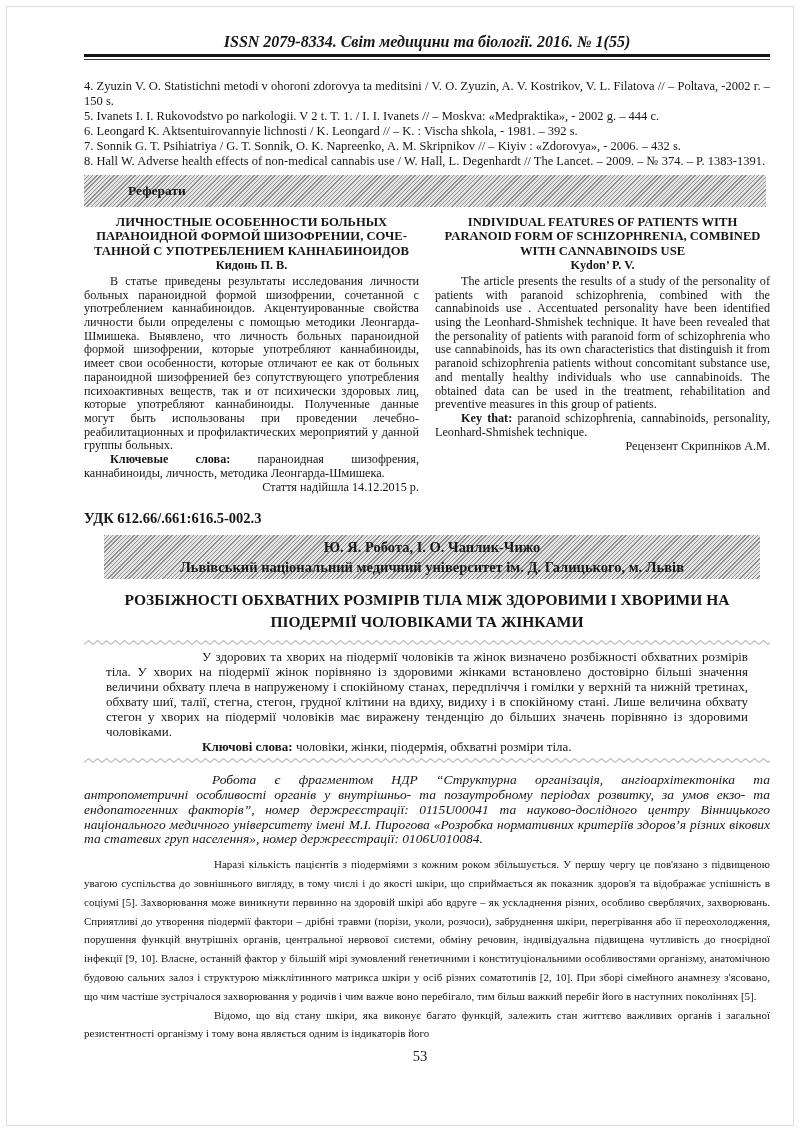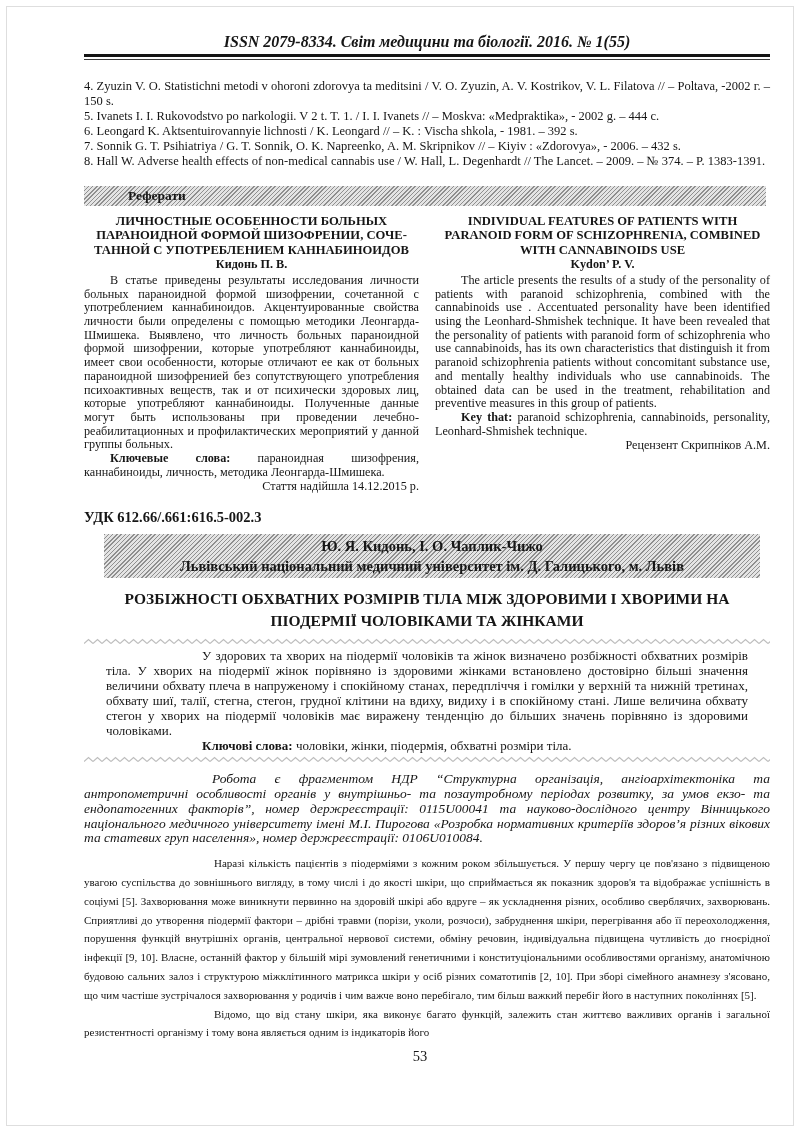--- a/index.html
+++ b/index.html
@@ -21,21 +21,21 @@
   .rule-thick { border-top:3px solid #141414; margin-top:3px; }
   .rule-thin  { border-top:1px solid #3a3a3a; margin-top:2px; }
 
   
   .refs { margin-top:19px; font-size:12.5px; line-height:15px; text-align:justify; }
   .refs p { margin:0; }
 
   
   .hatch { background:repeating-linear-gradient(135deg,#8f8f8f 0 1px,#e4e4e4 1px 3px); }
   .referaty-bar {
-    margin-top:17px; margin-right:4px; height:20px;
+    margin-top:6px; margin-right:4px; height:32px;
     display:flex; align-items:center;
     font-weight:bold; font-size:13.5px; padding-left:44px;
   }
 
   
   .cols { display:flex; gap:16px; margin-top:8px; }
   .col { flex:1; font-size:12.2px; line-height:13.7px; text-align:justify; }
   .col .h { font-weight:bold; text-align:center; font-size:12.6px; line-height:14.4px; margin:0; }
   .col .author { font-weight:bold; text-align:center; margin:1px 0 2px; }
   .col .body { margin:0; text-indent:26px; }
@@ -99,21 +99,21 @@
       <p class="author">Kydon’ P. V.</p>
       <p class="body">The article presents the results of a study of the personality of patients with paranoid schizophrenia, combined with the cannabinoids use . Accentuated personality have been identified using the Leonhard-Shmishek technique. It have been revealed that the personality of patients with paranoid form of schizophrenia who use cannabinoids, has its own characteristics that distinguish it from paranoid schizophrenia patients without concomitant substance use, and mentally healthy individuals who use cannabinoids. The obtained data can be used in the treatment, rehabilitation and preventive measures in this group of patients.</p>
       <p class="kw"><span class="b">Key that:</span> <span>paranoid schizophrenia, cannabinoids, personality, Leonhard-Shmishek technique.</span></p>
       <p class="meta">Рецензент Скрипніков А.М.</p>
     </div>
   </div>
 
   <div class="udk">УДК 612.66/.661:616.5-002.3</div>
 
   <div class="authors-bar hatch">
-    <div>Ю. Я. Кидонь, І. О. Чаплик-Чижо</div>
+    <div>Ю. Я. Робота, І. О. Чаплик-Чижо</div>
     <div>Львівський національний медичний університет ім. Д. Галицького, м. Львів</div>
   </div>
 
   <div class="art-title">РОЗБІЖНОСТІ ОБХВАТНИХ РОЗМІРІВ ТІЛА МІЖ ЗДОРОВИМИ І ХВОРИМИ НА ПІОДЕРМІЇ ЧОЛОВІКАМИ ТА ЖІНКАМИ</div>
 
   <svg class="zz" width="686" height="7" preserveAspectRatio="none" aria-hidden="true">
     <defs>
       <pattern id="zz1" width="9" height="7" patternUnits="userSpaceOnUse">
         <path d="M0,5.5 L4.5,1.5 L9,5.5" fill="none" stroke="#bdbdbd" stroke-width="1.2"></path>
       </pattern>

